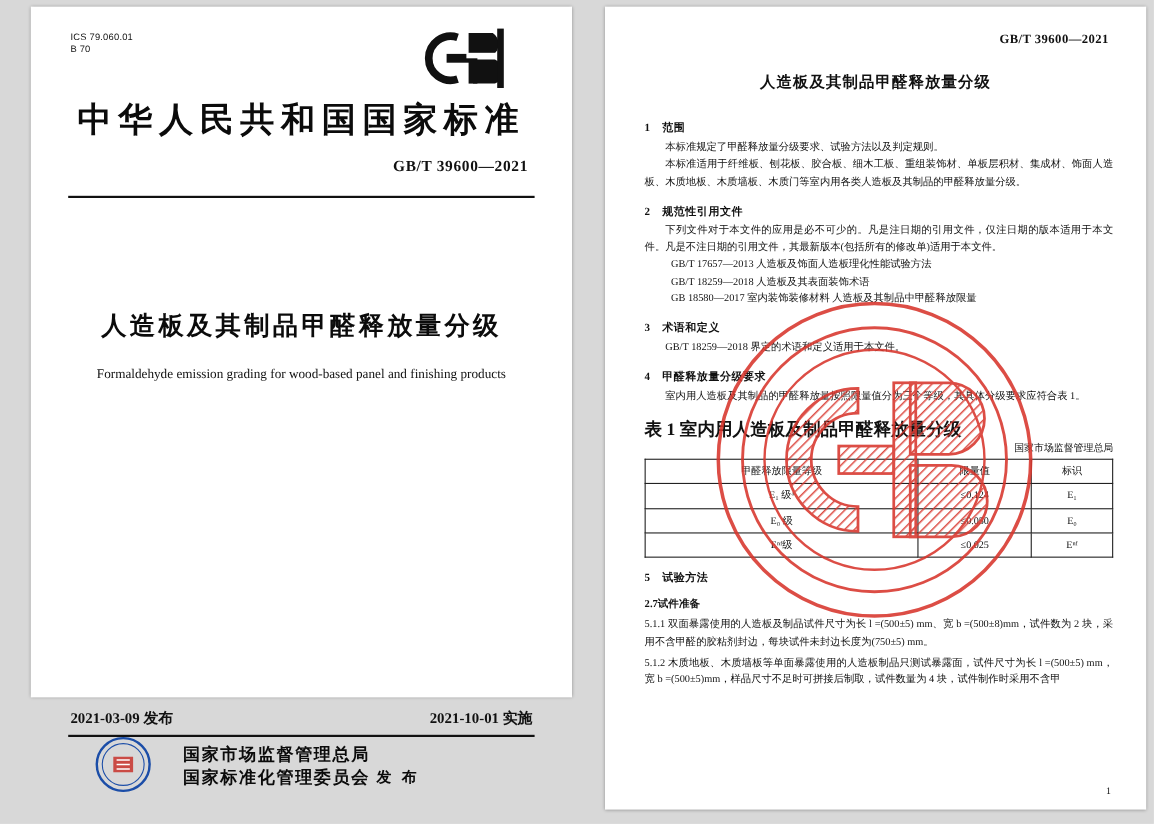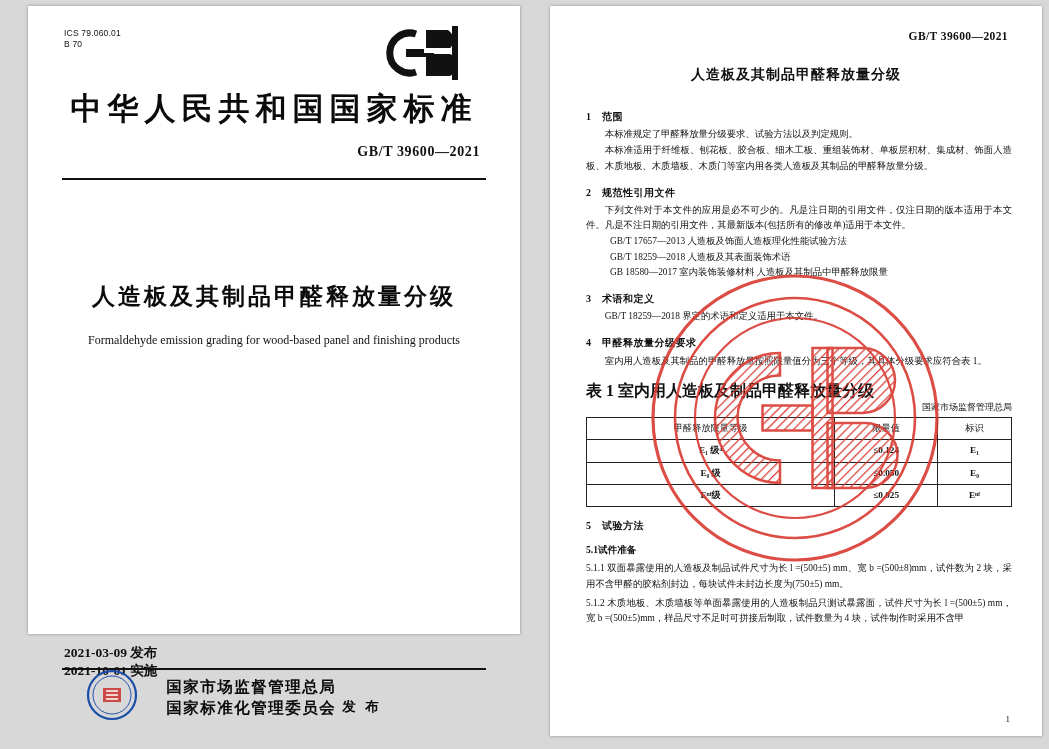--- a/index.html
+++ b/index.html
@@ -92,21 +92,20 @@
     color: #111;
   }
   .cover-dates {
     position: absolute;
     left: 36px; right: 36px; top: 638px;
     display: flex;
     justify-content: space-between;
     font-size: 13.5px;
     font-weight: bold;
     color: #111;
-    flex-direction: column;
   }
   .cover-rule2 {
     position: absolute;
     left: 34px; right: 34px; top: 662px;
     height: 2px;
     background: #111;
   }
   .cover-issuer {
     position: absolute;
     left: 0; right: 0; top: 670px;
@@ -192,21 +191,21 @@
   }
   table.grade {
     width: 100%;
     border-collapse: collapse;
     font-size: 9.2px;
   }
   table.grade th, table.grade td {
     border: 1px solid #222;
     text-align: center;
     padding: 3px 2px;
-    font-weight: bold;
+    font-weight: normal;
   }
   table.grade th { font-weight: normal; }
   .tbl-foot {
     font-size: 8.6px;
     border: 1px solid #222;
     border-top: none;
     padding: 3px 4px;
   }
   .page-num {
     position: absolute;
@@ -343,21 +342,21 @@
             <td>≤0.025</td>
             <td>Eⁿᶠ</td>
           </tr>
         </tbody>
       </table>
 
       <div class="sec-head">
         <span class="num">5</span><span>试验方法</span>
       </div>
       <div class="subsec-head">
-        <span class="num">5.1</span><span>试件准备</span>
+        <span class="num">2.7</span><span>试件准备</span>
       </div>
       <p class="num-para">5.1.1  双面暴露使用的人造板及制品试件尺寸为长 l =(500±5) mm、宽 b =(500±8)mm，试件数为 2 块，采用不含甲醛的胶粘剂封边，每块试件未封边长度为(750±5) mm。</p>
       <p class="num-para">5.1.2  木质地板、木质墙板等单面暴露使用的人造板制品只测试暴露面，试件尺寸为长 l =(500±5) mm，宽 b =(500±5)mm，样品尺寸不足时可拼接后制取，试件数量为 4 块，试件制作时采用不含甲</p>
     </div>
 
     <div class="page-num">1</div>
   </div>
 
   <div id="stamp">
     <svg width="300" height="300" viewBox="0 0 300 300">

